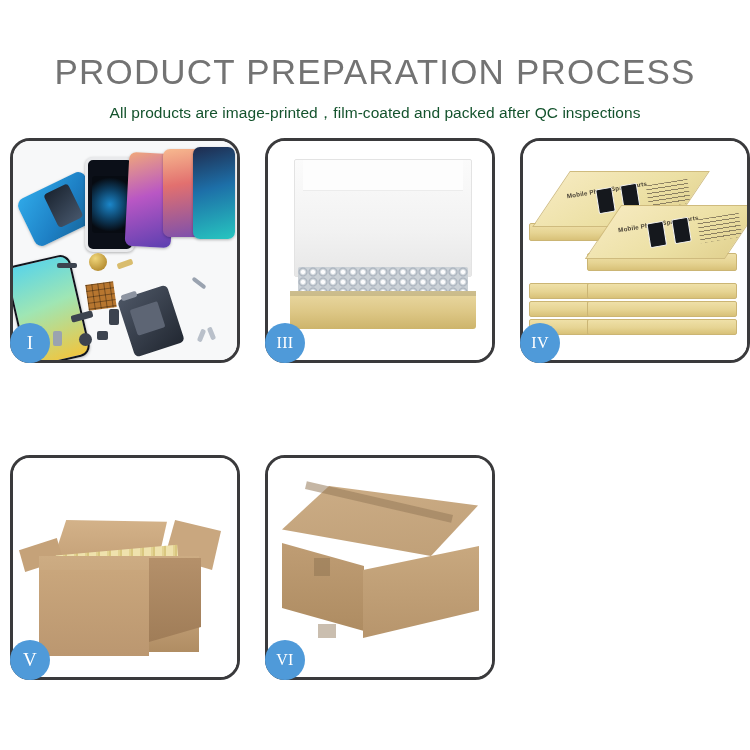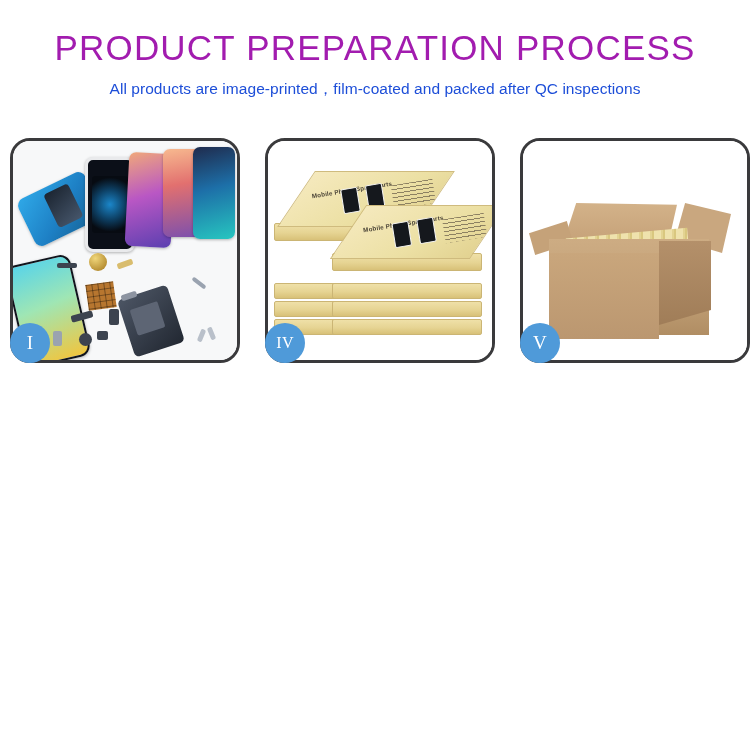--- a/index.html
+++ b/index.html
@@ -22,30 +22,31 @@
   
   .header {
     padding-top: 30px;
     text-align: center;
   }
 
   .title {
     font-size: 35px;
     font-weight: 500;
     letter-spacing: 1.2px;
-    color: #a21caf;
+    color: #737373;
     line-height: 1.05;
     white-space: nowrap;
+    margin-top: 24px;
   }
 
   .subtitle {
     margin-top: 12px;
     font-size: 15.5px;
     font-weight: 400;
-    color: #1d4ed8;
+    color: #14532d;
     letter-spacing: 0.05px;
     white-space: nowrap;
   }
 
   
   .grid {
     position: absolute;
     left: 10px;
     top: 138px;
     width: 730px;
@@ -385,20 +386,30 @@
         <div class="part" style="left:178px; top:140px; width:16px; height:4px; background:#9aa3b0; transform:rotate(38deg);"></div>
         <div class="part" style="left:186px; top:188px; width:5px;  height:13px; background:#b9c0ca; transform:rotate(22deg);"></div>
         <div class="part" style="left:196px; top:186px; width:5px;  height:13px; background:#b9c0ca; transform:rotate(-22deg);"></div>
       </div>
       <div class="badge">
         <span>I</span>
       </div>
     </div>
 
 
+    <div class="panel">
+      <div class="panel-inner p3">
+        <div class="b3-lid"></div>
+        <div class="b3-foam"></div>
+        <div class="b3-tray"></div>
+      </div>
+      <div class="badge small">
+        <span>III</span>
+      </div>
+    </div>
 
     <div class="panel">
       <div class="panel-inner p4">
         <div class="stack">
           <div class="kbox" style="left:0;   top:118px; width:150px; height:16px;"></div>
           <div class="kbox" style="left:0;   top:136px; width:150px; height:16px;"></div>
           <div class="kbox" style="left:0;   top:154px; width:150px; height:16px;"></div>
           <div class="kbox" style="left:58px;top:118px; width:150px; height:16px;"></div>
           <div class="kbox" style="left:58px;top:136px; width:150px; height:16px;"></div>
           <div class="kbox" style="left:58px;top:154px; width:150px; height:16px;"></div>
@@ -433,15 +444,28 @@
         <div class="c5-fill"></div>
         <div class="c5-body"></div>
         <div class="c5-side"></div>
         <div class="c5-front"></div>
       </div>
       <div class="badge">
         <span>V</span>
       </div>
     </div>
 
+    <div class="panel">
+      <div class="panel-inner p6">
+        <div class="c6-top"></div>
+        <div class="c6-seam"></div>
+        <div class="c6-left"></div>
+        <div class="c6-right"></div>
+        <div class="c6-tab" style="left:46px; top:100px; width:16px; height:18px;"></div>
+        <div class="c6-tab" style="left:50px; top:166px; width:18px; height:14px;"></div>
+      </div>
+      <div class="badge small">
+        <span>VI</span>
+      </div>
+    </div>
 
   </div>
 </div>
 
 </body></html>

